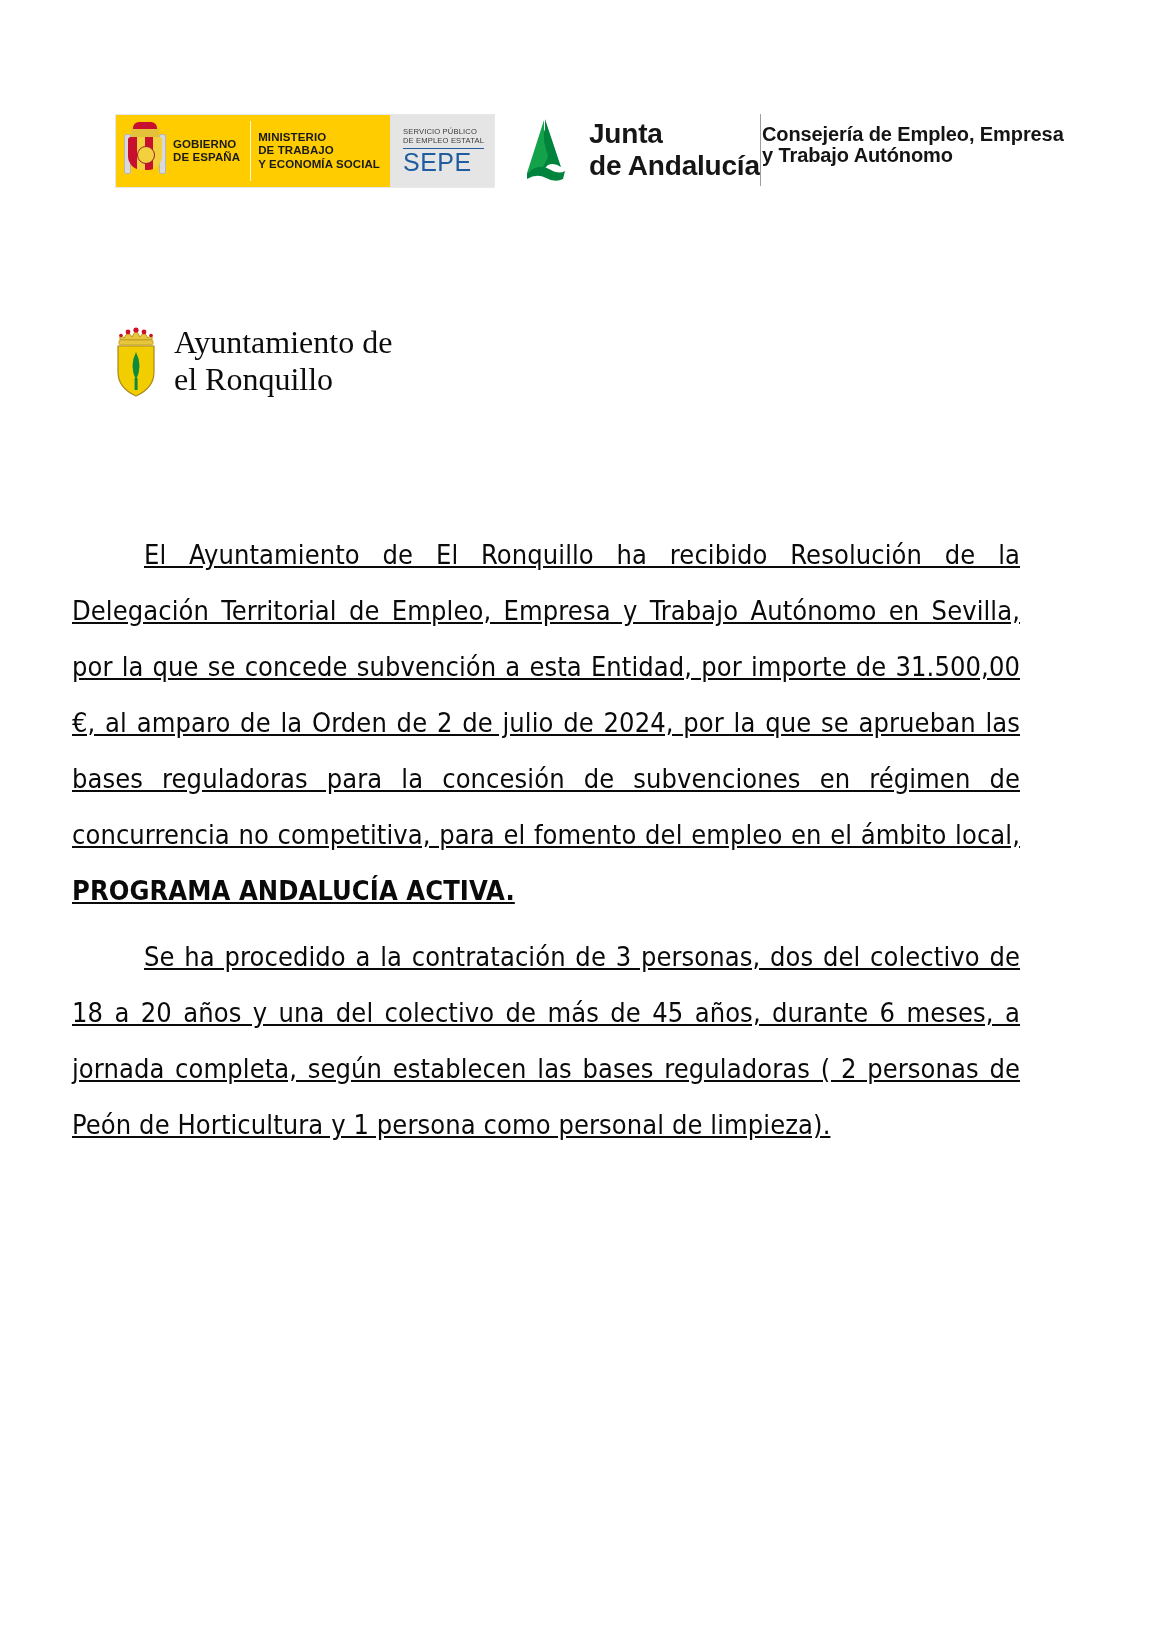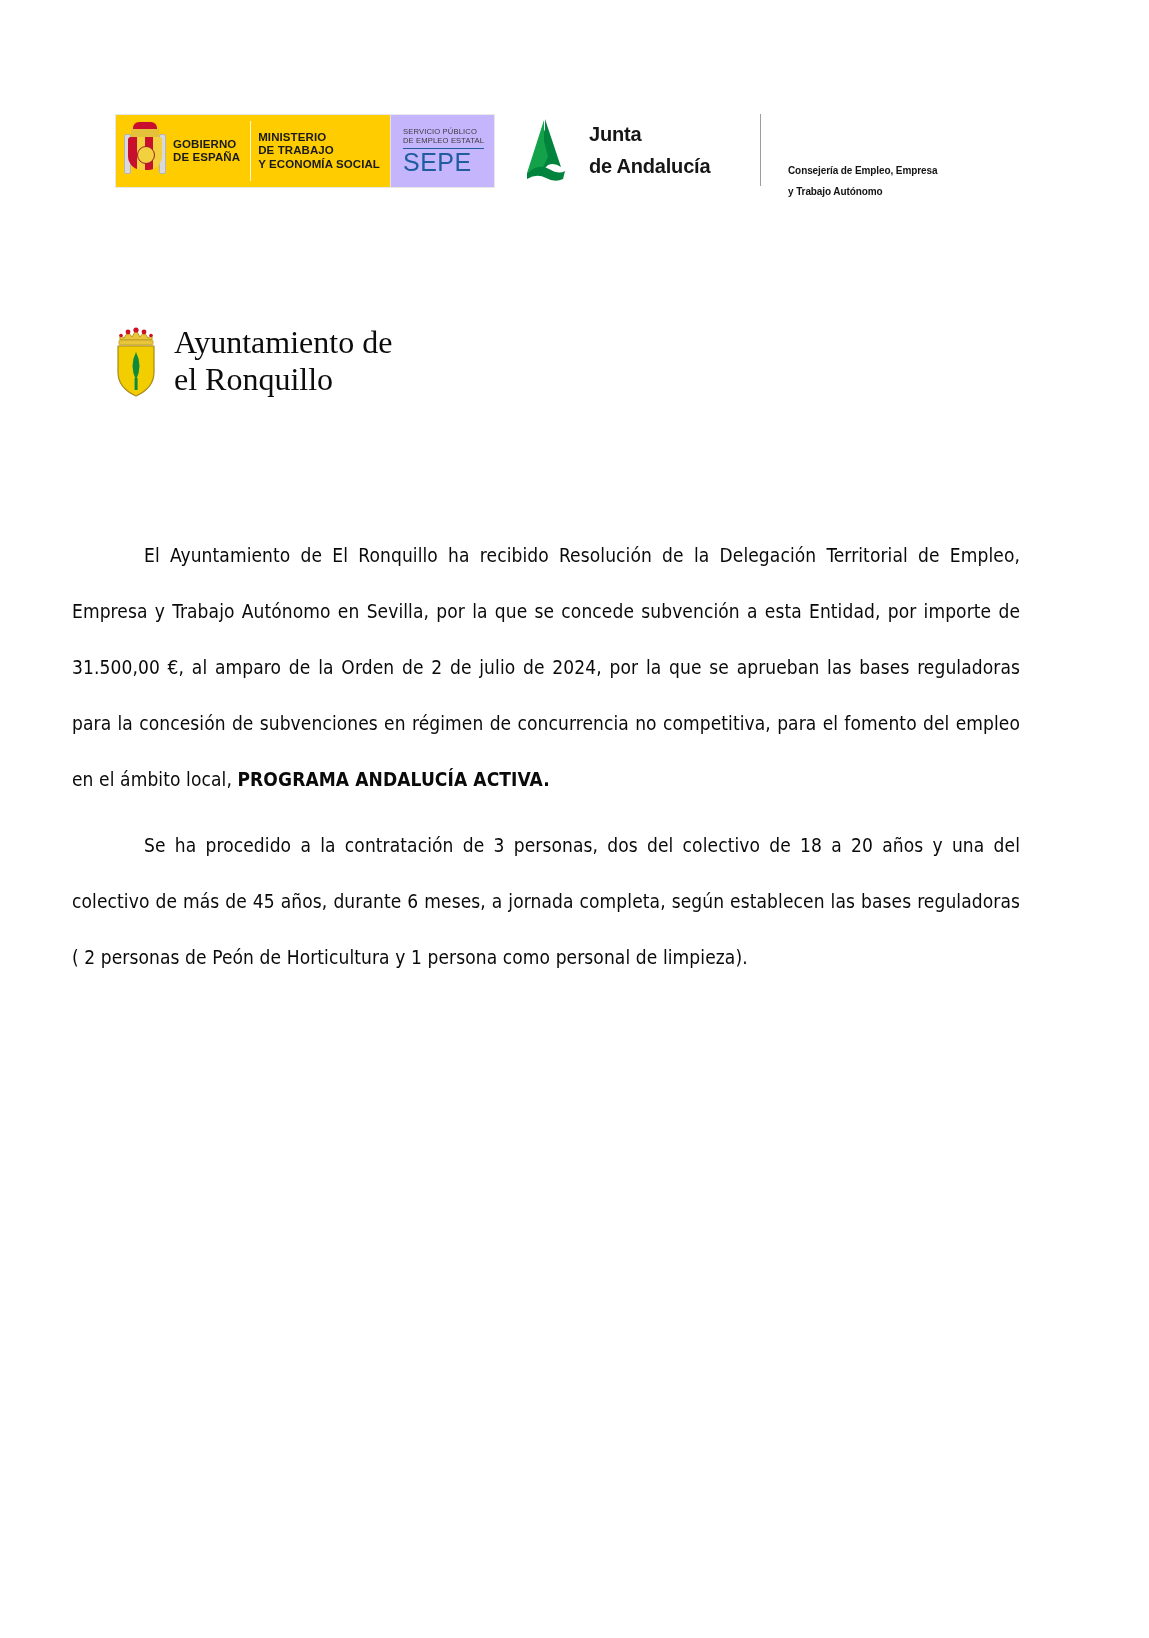--- a/index.html
+++ b/index.html
@@ -113,21 +113,21 @@
   .gob-text {
     font-family: "Liberation Sans", sans-serif;
     font-weight: bold;
     font-size: 11.5px;
     line-height: 13.5px;
     color: #1a1a1a;
     letter-spacing: .1px;
     white-space: nowrap;
   }
   .sepe-panel {
-    background: #c4b5fd;
+    background: #e5e5e5;
     display: flex;
     flex-direction: column;
     justify-content: center;
     align-items: flex-start;
     padding: 0 10px 0 12px;
     border-left: 1px solid #e3e3e3;
   }
   .sepe-small {
     font-family: "Liberation Sans", sans-serif;
     font-size: 7.6px;
@@ -163,47 +163,46 @@
   }
   .junta-mark {
     width: 62px;
     height: 66px;
     flex: 0 0 auto;
     margin-right: 12px;
   }
   .junta-words {
     font-family: "Liberation Sans", sans-serif;
     font-weight: bold;
-    font-size: 20px;
+    font-size: 28px;
     line-height: 32px;
     color: #161616;
     letter-spacing: -.2px;
     white-space: nowrap;
   }
 
   .junta-sep {
     position: absolute;
     left: 760px;
     top: 14px;
     width: 1px;
     height: 72px;
     background: #9d9d9d;
   }
   .consejeria {
     position: absolute;
-    left: 788px;
+    left: 762px;
     top: 24px;
     font-family: "Liberation Sans", sans-serif;
     font-weight: bold;
-    font-size: 10px;
+    font-size: 20px;
     line-height: 21px;
     color: #141414;
     letter-spacing: -.1px;
     white-space: nowrap;
-    margin-top: 36px;
   }
 
   
   .ayto-block {
     position: absolute;
     left: 112px;
     top: 320px;
     display: flex;
     align-items: flex-end;
     height: 78px;
@@ -239,27 +238,28 @@
   
   .body-copy {
     position: absolute;
     left: 72px;
     top: 527px;
     width: 948px;
   }
   .para {
     text-align: justify;
     text-justify: inter-word;
-    font-size: 19px;
+    font-size: 27px;
     line-height: 56px;
     color: #0a0a0a;
     margin: 0 0 10px 0;
     text-indent: 72px;
     letter-spacing: .1px;
     font-stretch: condensed;
+    text-decoration: underline;
   }
   .para:last-child { margin-bottom: 0; }
   .para b { font-weight: bold; }
 </style>
 </head>
 <body>
 
 <div class="page">
 
   <div class="logo-band">

